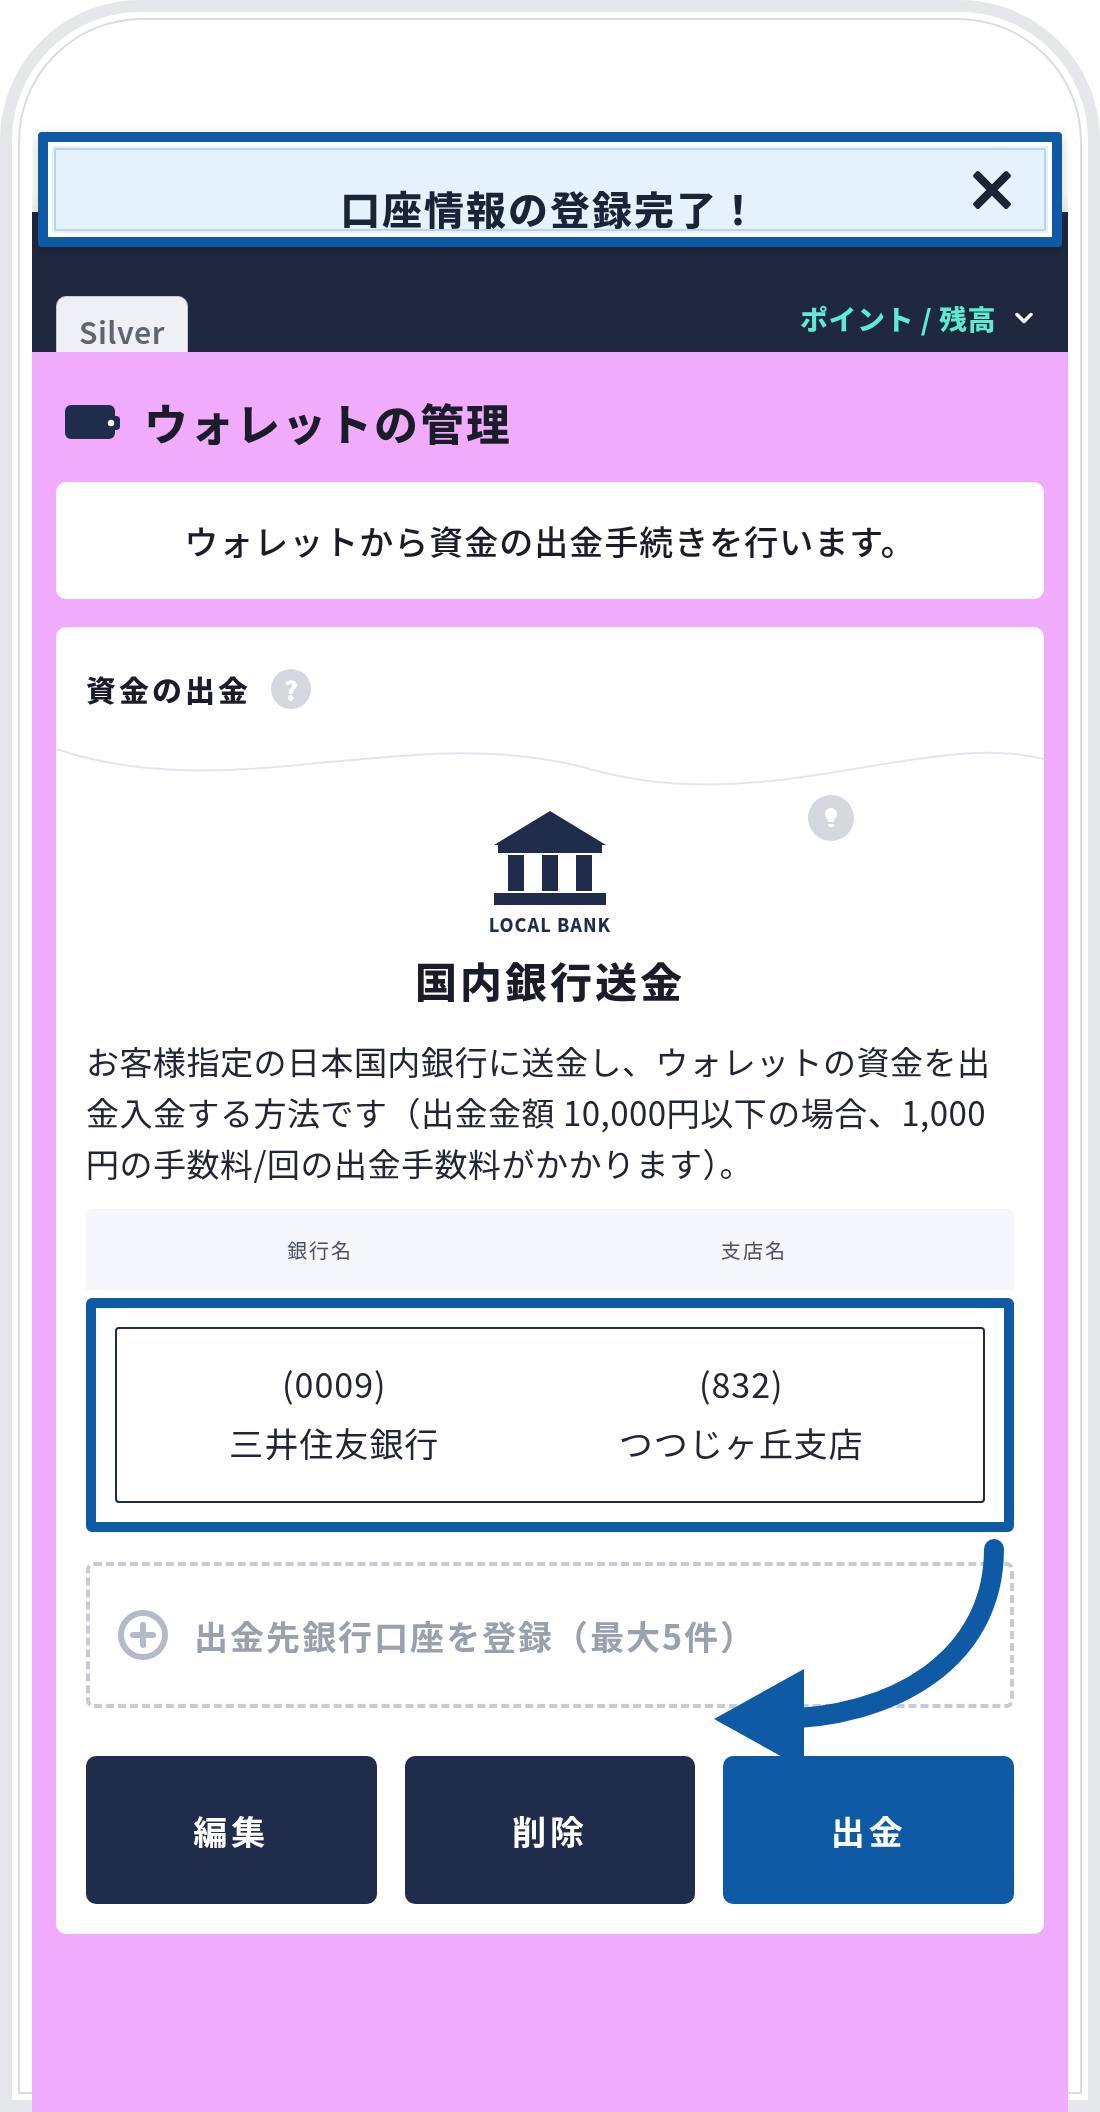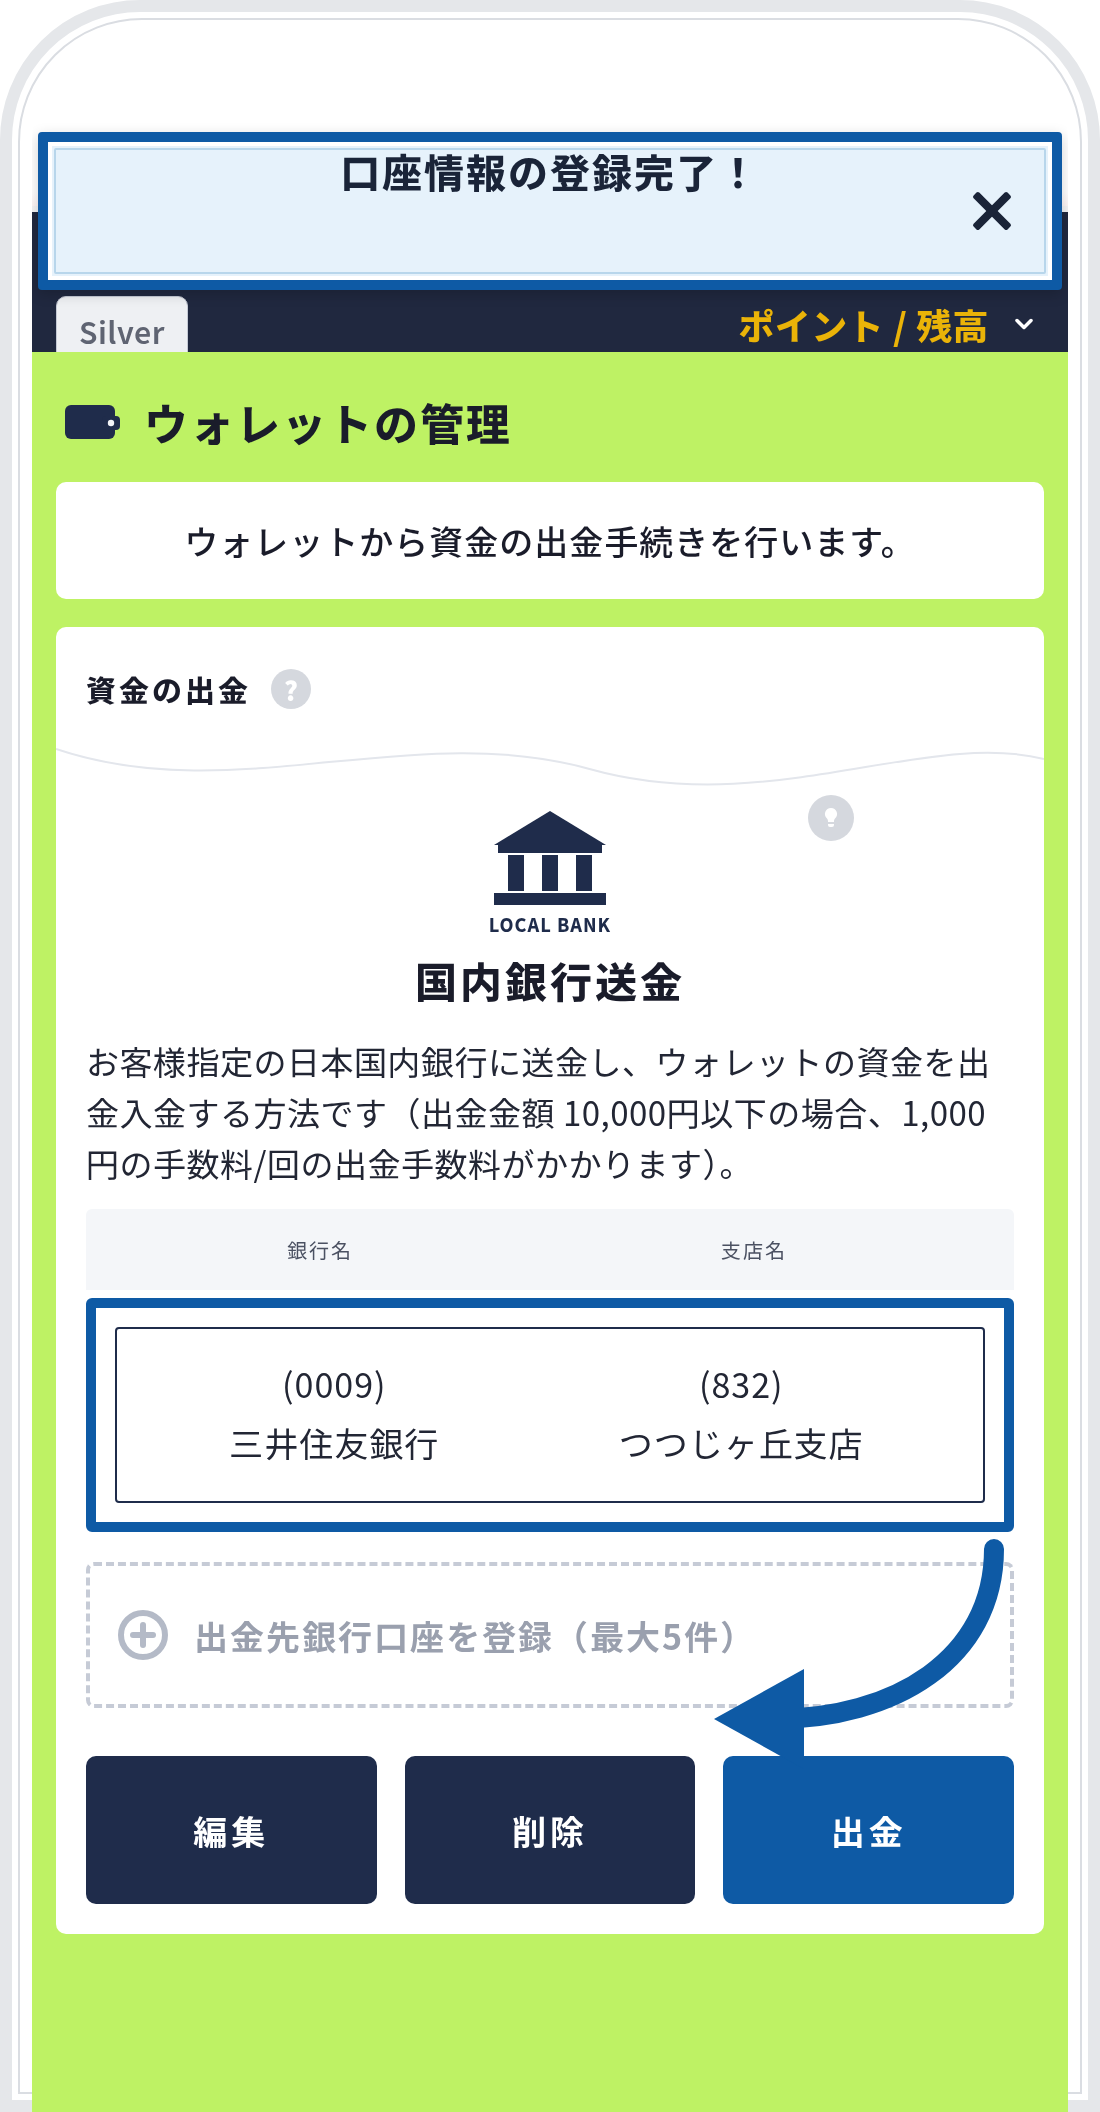--- a/index.html
+++ b/index.html
@@ -56,43 +56,43 @@
     border: 1px solid #c4c9d4;
     border-radius: 10px;
     font-size: 30px;
     font-weight: 600;
     color: #5f6472;
     letter-spacing: .5px;
   }
   .points-balance {
     position: absolute;
     right: 30px; top: 86px;
-    font-size: 36px;
+    font-size: 28px;
     font-weight: 800;
-    color: #eab308;
+    color: #5eead4;
     letter-spacing: .5px;
     display: flex;
     align-items: center;
-    gap: 21px;
+    gap: 14px;
   }
 
   
   .toast-wrap {
     position: absolute;
     top: 100px; left: 0; right: 0;
     padding: 0 6px;
   }
   .toast {
     position: relative;
     background: #e6f2fb;
     border: 10px solid #0e5aa5;
     border-radius: 4px;
-    height: 158px;
+    height: 115px;
     display: flex;
-    align-items: flex-start;
+    align-items: flex-end;
     justify-content: center;
     box-shadow: 0 0 0 4px #ffffff inset, 0 4px 14px rgba(0,0,0,.18);
   }
   .toast .toast-inner {
     position: absolute; inset: 6px;
     border: 2px solid #b8d6eb;
     border-radius: 2px;
   }
   .toast .msg {
     font-size: 40px;
@@ -113,21 +113,21 @@
     width: 48px; height: 8px;
     background: #1a2438;
     border-radius: 2px;
   }
   .toast .close::before { transform: translate(-50%,-50%) rotate(45deg); }
   .toast .close::after  { transform: translate(-50%,-50%) rotate(-45deg); }
 
   
   .content {
     position: absolute; top: 320px; left:0; right:0; bottom:0;
-    background: #bef264;
+    background: #f0abfc;
     padding: 28px 24px 0 24px;
   }
   .page-title-row {
     display: flex; align-items: center; gap: 24px;
     margin: 10px 0 28px 8px;
   }
   .wallet-icon-wrap { width: 56px; height: 42px; }
   .page-title {
     font-size: 44px; font-weight: 800; letter-spacing: 2px;
   }

